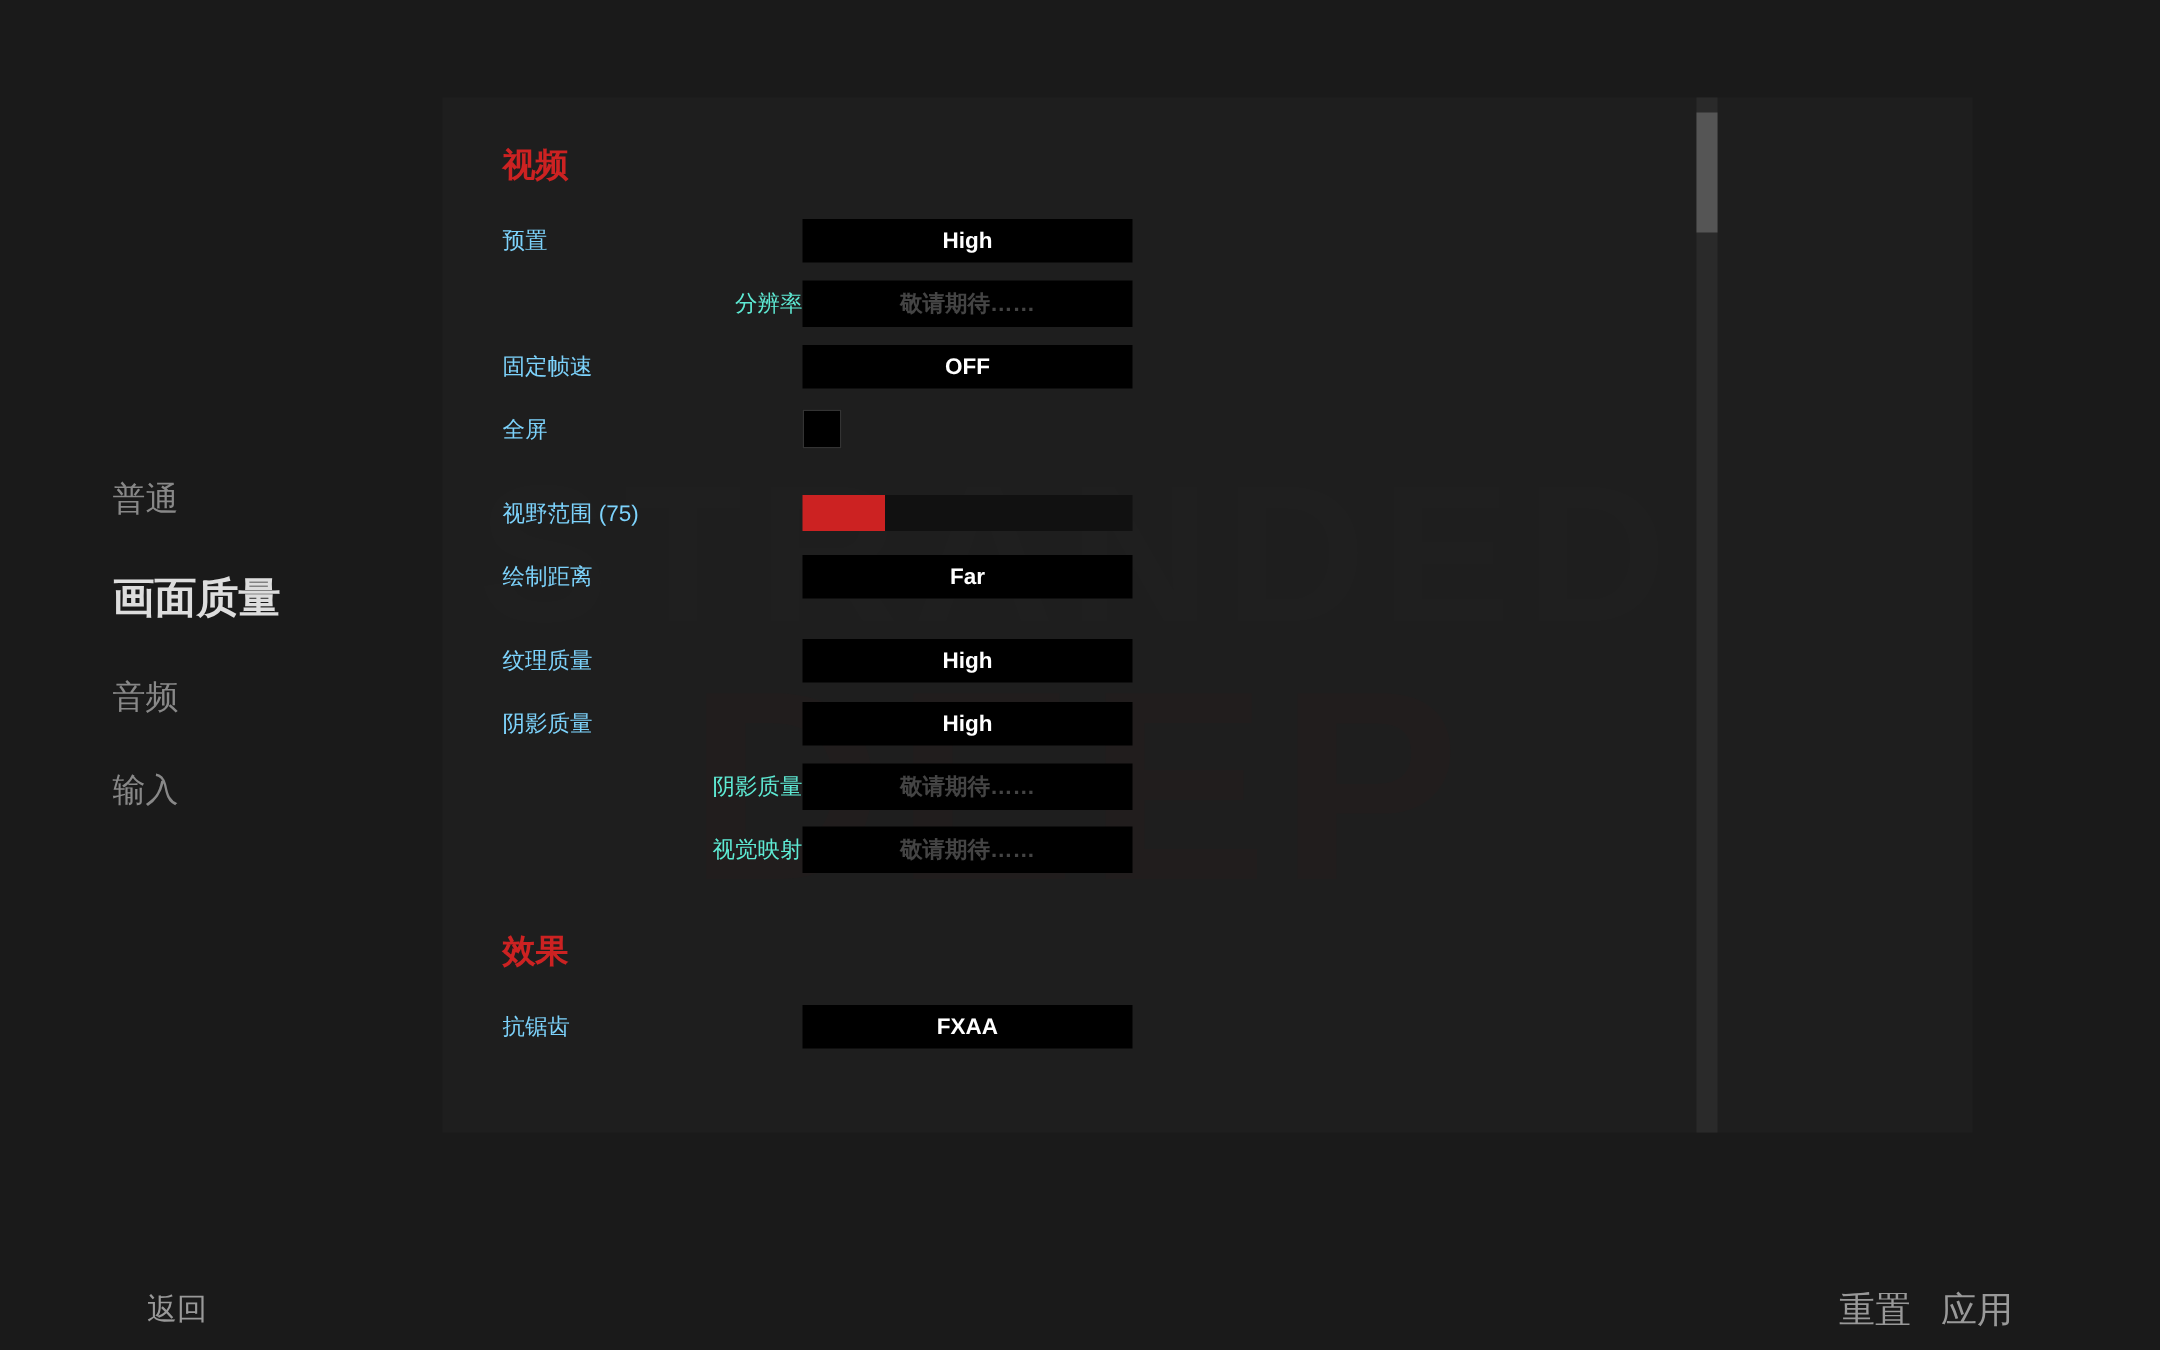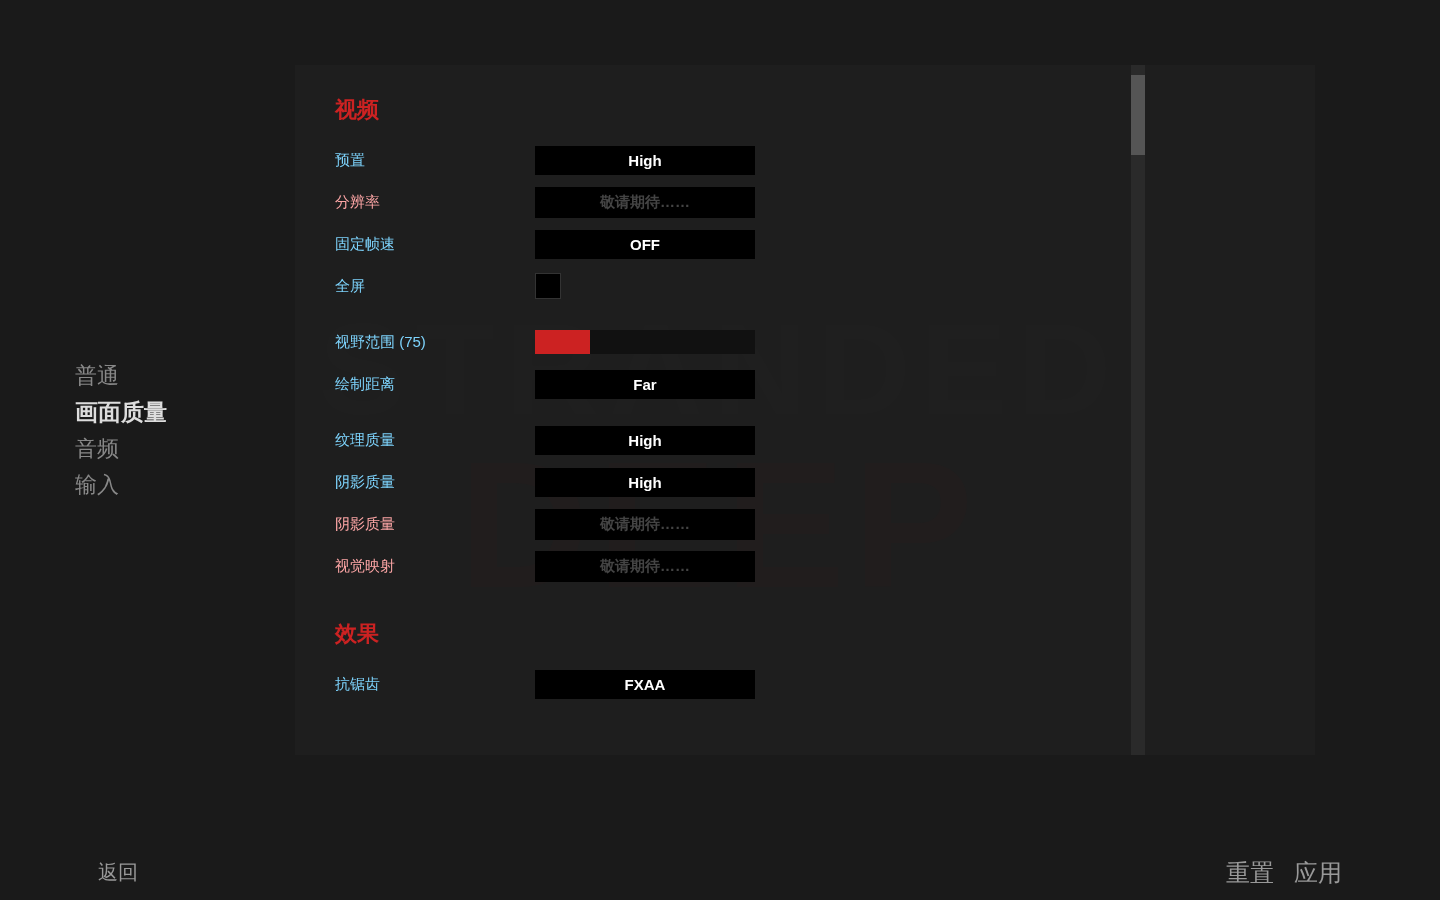--- a/index.html
+++ b/index.html
@@ -50,26 +50,26 @@
       height: 860px;
       display: flex;
       flex-direction: column;
       justify-content: center;
       padding-left: 75px;
       z-index: 1;
     }
     .sidebar-item {
       font-size: 22px;
       color: #888;
-      margin: 3px 0;
+      margin: 16px 0;
       cursor: pointer;
     }
     .sidebar-item.active {
       color: #ddd;
-      font-size: 23px;
+      font-size: 28px;
       font-weight: bold;
     }
 
     
     .main-panel {
       position: absolute;
       left: 295px;
       top: 65px;
       width: 1020px;
       height: 690px;
@@ -92,21 +92,22 @@
       margin-bottom: 8px;
       min-height: 34px;
     }
     .settings-label {
       width: 200px;
       font-size: 15px;
       color: #7dd3fc;
       flex-shrink: 0;
     }
     .settings-label.disabled {
-      color: #fca5a5;
+      color: #5eead4;
+      text-align: right;
     }
     .settings-control {
       flex: 1;
     }
 
     .dropdown-btn {
       display: block;
       width: 220px;
       background: #000;
       color: #fff;

